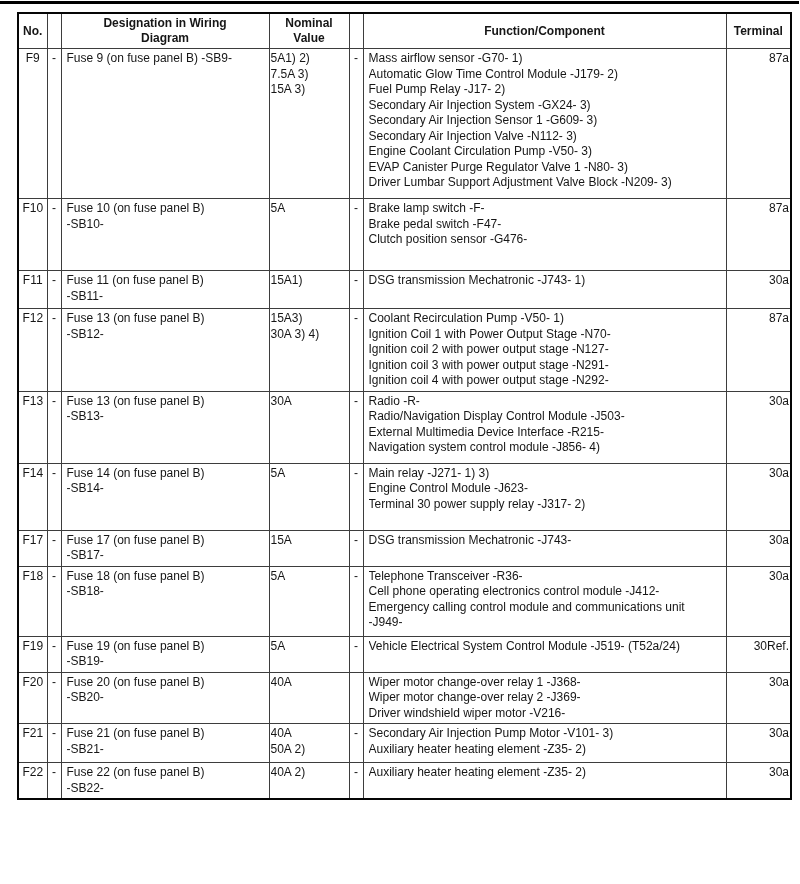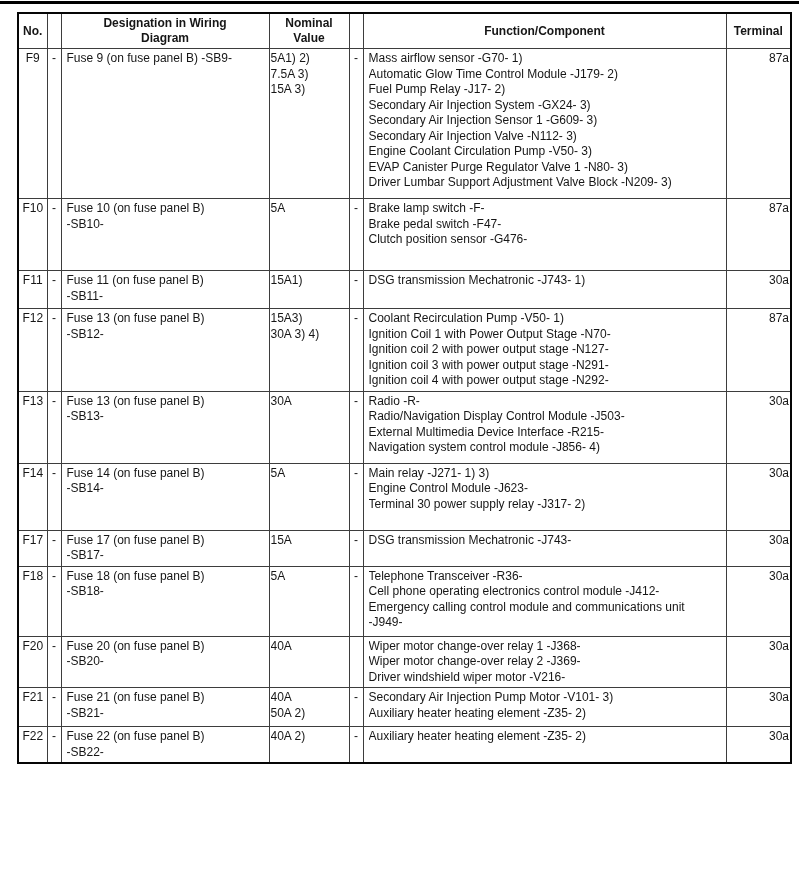--- a/index.html
+++ b/index.html
@@ -233,20 +233,36 @@
           </td>
     <td class="c-dash">-</td>
     <td class="c-function">
             <div>Telephone Transceiver -R36-</div>
             <div>Cell phone operating electronics control module -J412-</div>
             <div>Emergency calling control module and communications unit</div>
             <div>-J949-</div>
           </td>
     <td class="c-terminal">30a</td>
   </tr>
+        <tr style="height: 36px;">
+    <td class="c-no">F19</td>
+    <td class="c-dash">-</td>
+    <td class="c-designation">
+            <div>Fuse 19 (on fuse panel B)</div>
+            <div>-SB19-</div>
+          </td>
+    <td class="c-nominal">
+            <div>5A</div>
+          </td>
+    <td class="c-dash">-</td>
+    <td class="c-function">
+            <div>Vehicle Electrical System Control Module -J519- (T52a/24)</div>
+          </td>
+    <td class="c-terminal">30Ref.</td>
+  </tr>
         <tr style="height: 51px;">
     <td class="c-no">F20</td>
     <td class="c-dash">-</td>
     <td class="c-designation">
             <div>Fuse 20 (on fuse panel B)</div>
             <div>-SB20-</div>
           </td>
     <td class="c-nominal">
             <div>40A</div>
           </td>

